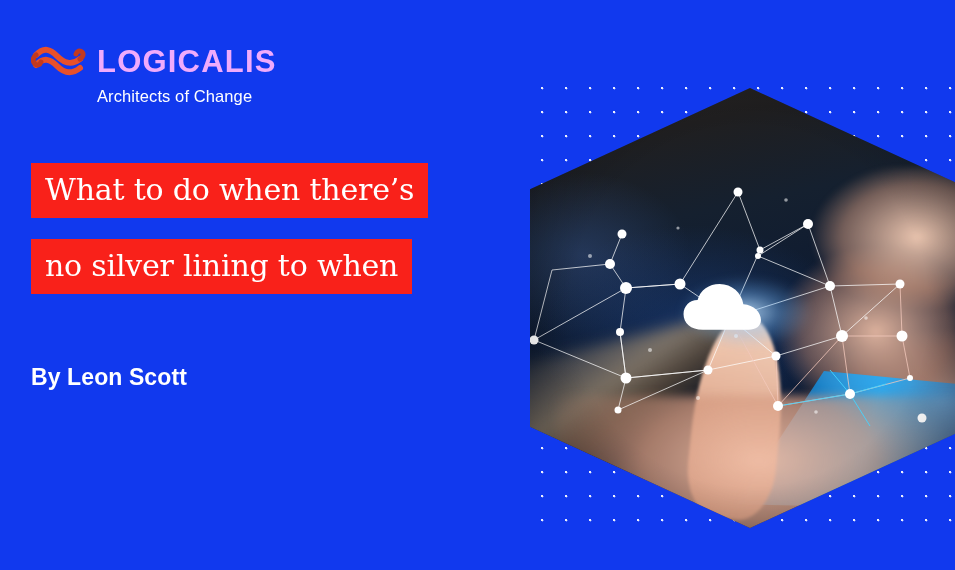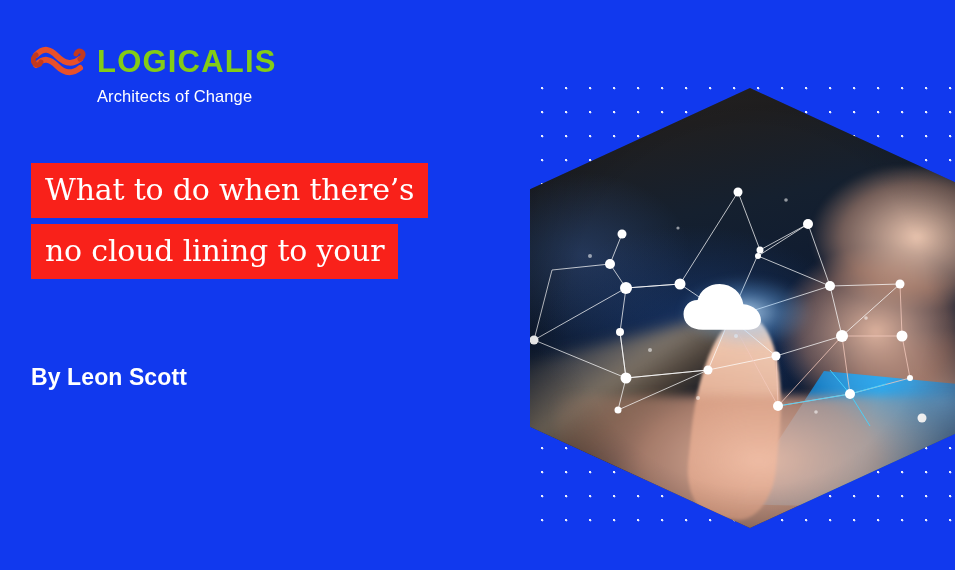--- a/index.html
+++ b/index.html
@@ -148,21 +148,21 @@
     flex-direction: column;
     align-items: flex-start;
   }
   .logo-row {
     display: flex;
     align-items: center;
     gap: 10px;
   }
   .logo-mark { display: block; width: 56px; height: 32px; }
   .logo-word {
-    color: #84cc16;
+    color: #f0abfc;
     font-family: "Liberation Sans", sans-serif;
     font-weight: 700;
     font-size: 31px;
     letter-spacing: 1.2px;
     line-height: 1;
     white-space: nowrap;
   }
   .logo-tagline {
     color: #ffffff;
     font-family: "Liberation Sans", sans-serif;
@@ -186,21 +186,21 @@
   }
   .hl-line {
     display: inline-block;
     background: #F9211A;
     color: #ffffff;
     font-family: "DejaVu Serif", "Liberation Serif", serif;
     font-weight: 400;
     font-size: 30px;
     line-height: 1;
     padding: 12px 14px 13px 14px;
-    margin-bottom: 6px;
+    margin-bottom: 21px;
     white-space: nowrap;
     letter-spacing: -0.2px;
   }
 
   
   .byline {
     position: absolute;
     left: 31px;
     top: 364px;
     z-index: 5;
@@ -311,18 +311,18 @@
         <path d="M98,28 C104,24 106,18 102,14 C98,10 92,12 90,18" fill="none" stroke="#C2391F" stroke-width="10" stroke-linecap="round"></path>
         <path d="M10,20 C4,24 2,32 8,38 C12,42 18,40 20,34" fill="none" stroke="#C2391F" stroke-width="10" stroke-linecap="round"></path>
       </svg>
       <span class="logo-word">LOGICALIS</span>
     </div>
     <span class="logo-tagline">Architects of Change</span>
   </div>
 
   <div class="headline">
     <span class="hl-line">What to do when there’s</span>
-    <span class="hl-line">no cloud lining to your</span>
+    <span class="hl-line">no silver lining to when</span>
   </div>
 
   <div class="byline">By Leon Scott</div>
 
 </div>
 
 </body></html>

